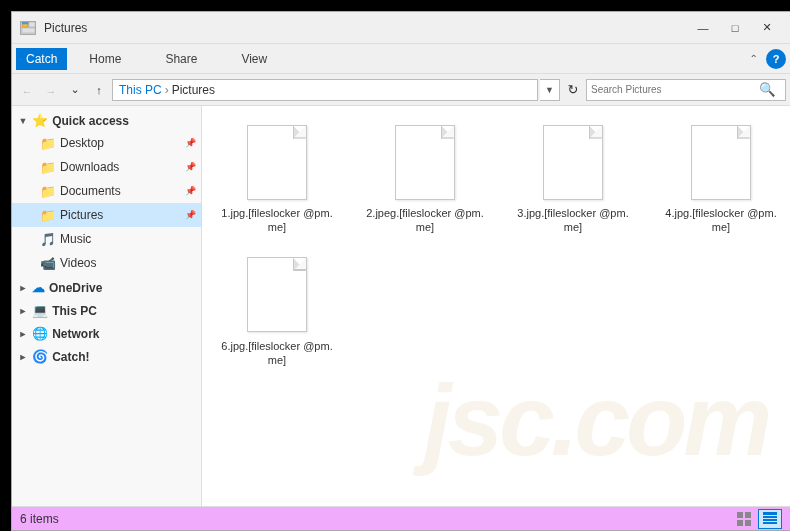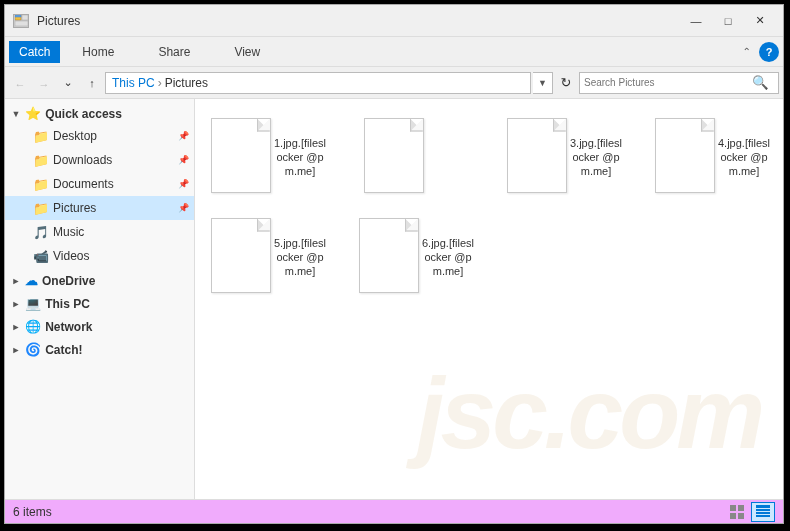--- a/index.html
+++ b/index.html
@@ -7,21 +7,21 @@
       width: 790px;
       height: 531px;
       font-family: 'Segoe UI', sans-serif;
       font-size: 12px;
       background: #000;
       overflow: hidden;
     }
     .window {
       width: 780px;
       height: 520px;
-      margin: 4px;
+      margin: 11px;
       background: #fff;
       border: 1px solid #aaa;
       display: flex;
       flex-direction: column;
     }
     
     .title-bar {
       background: #f0f0f0;
       height: 32px;
       display: flex;
@@ -287,20 +287,21 @@
       flex-direction: column;
     }
     .file-grid {
       display: grid;
       grid-template-columns: repeat(4, 140px);
       gap: 8px;
       align-content: start;
     }
     .file-item {
       display: flex;
+      flex-direction: column;
       align-items: center;
       padding: 6px;
       cursor: pointer;
       border-radius: 2px;
       width: 130px;
       justify-content: space-between;
     }
     .file-icon-container {
       width: 70px;
       height: 80px;
@@ -537,46 +538,39 @@
           </div>
           <div class="file-name">1.jpg.[fileslocker
 @pm.me]</div>
         </div>
         <div class="file-item">
           <div class="file-icon-container">
             <div class="file-page">
               <div class="file-page-fold2"></div>
             </div>
           </div>
+          <div class="file-name">2.jpeg.[fileslocker
+@pm.me]</div>
         </div>
         <div class="file-item">
           <div class="file-icon-container">
             <div class="file-page">
               <div class="file-page-fold2"></div>
             </div>
           </div>
           <div class="file-name">3.jpg.[fileslocker
 @pm.me]</div>
         </div>
         <div class="file-item">
           <div class="file-icon-container">
             <div class="file-page">
               <div class="file-page-fold2"></div>
             </div>
           </div>
           <div class="file-name">4.jpg.[fileslocker
-@pm.me]</div>
-        </div>
-        <div class="file-item">
-          <div class="file-icon-container">
-            <div class="file-page">
-              <div class="file-page-fold2"></div>
-            </div>
-          </div>
-          <div class="file-name">5.jpg.[fileslocker
 @pm.me]</div>
         </div>
         <div class="file-item">
           <div class="file-icon-container">
             <div class="file-page">
               <div class="file-page-fold2"></div>
             </div>
           </div>
           <div class="file-name">6.jpg.[fileslocker
 @pm.me]</div>

